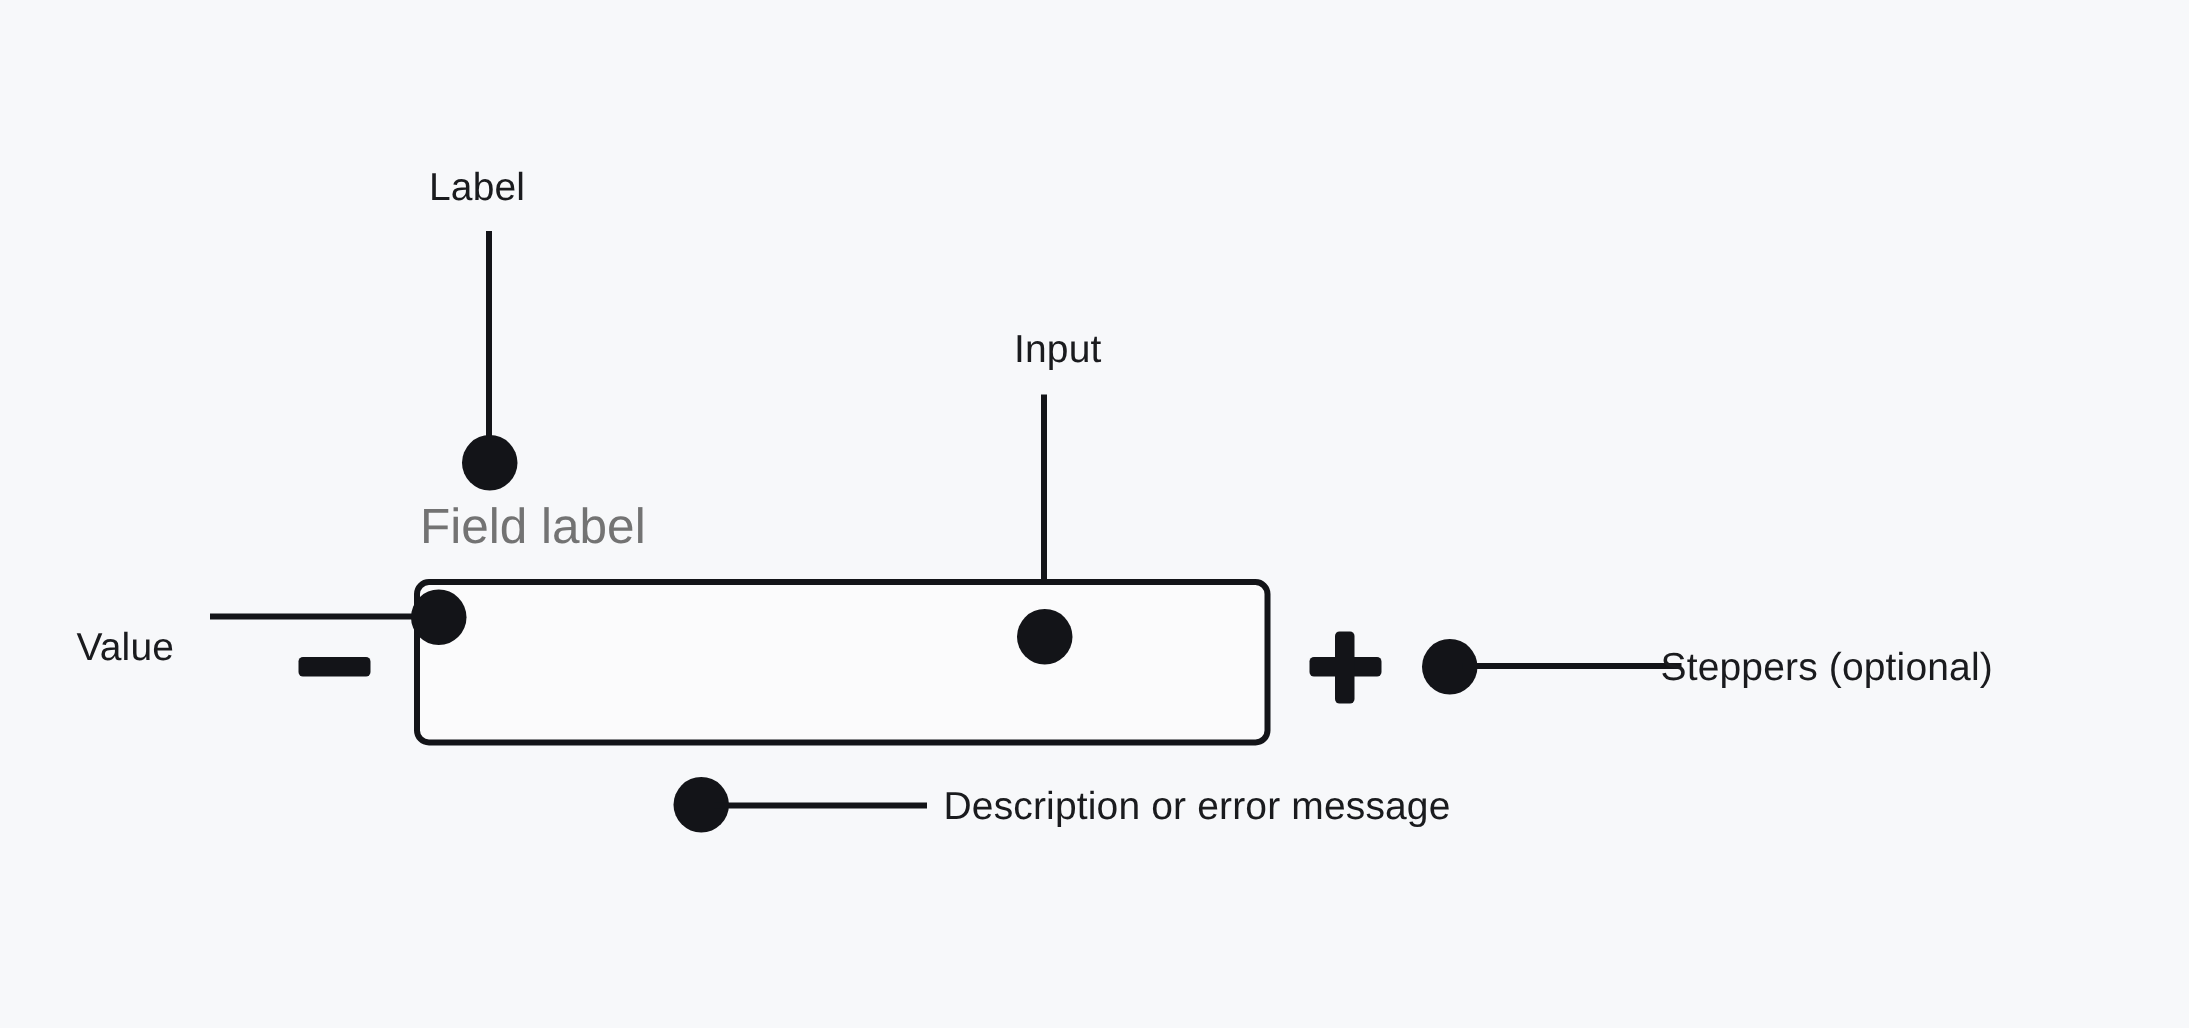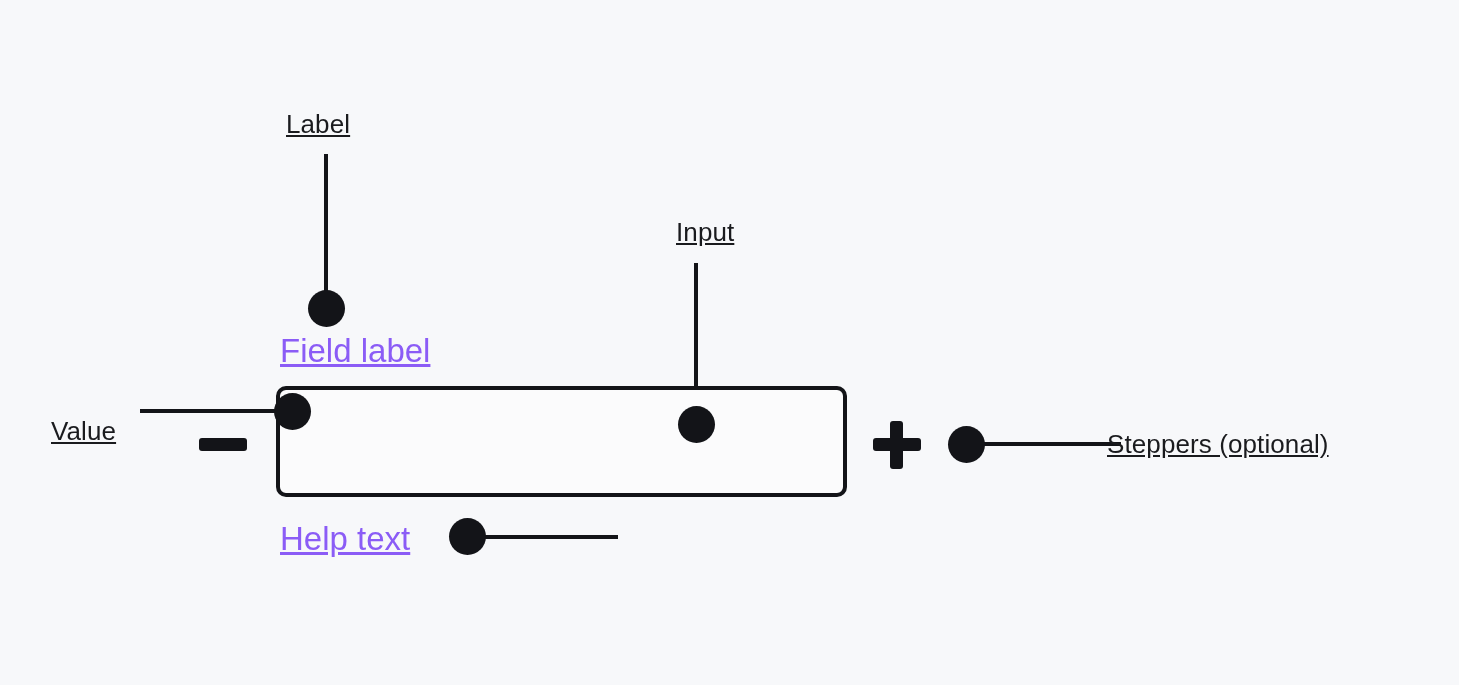--- a/index.html
+++ b/index.html
@@ -23,32 +23,30 @@
   
   .annot {
     position: absolute;
     color: #1a1b1e;
     font-family: "Liberation Sans", sans-serif;
     font-size: 26px;
     font-weight: 400;
     line-height: 1;
     white-space: nowrap;
     letter-spacing: 0.1px;
-    text-decoration: underline;
   }
 
   
   .sample {
     position: absolute;
-    color: #8b5cf6;
+    color: #737373;
     font-family: "Liberation Sans", sans-serif;
     font-weight: 400;
     line-height: 1;
     white-space: nowrap;
-    text-decoration: underline;
   }
   .sample-lg { font-size: 33px; }
 
   
   .line-v {
     position: absolute;
     background: #131418;
     width: 4px;
   }
   .line-h {
@@ -119,20 +117,20 @@
     <div class="stepper-bar" style="left:0px; top:17px; width:48px; height:13px;"></div>
     <div class="stepper-bar" style="left:17px; top:0px; width:13px; height:48px;"></div>
   </div>
 
   <div class="dot" style="left:948px; top:426px; width:37px; height:37px;"></div>
 
   <div class="line-h" style="left:975px; top:442px; width:146px;"></div>
 
   <div class="annot" style="left:1107px; top:431px;">Steppers (optional)</div>
 
-  <div class="sample sample-lg" style="left:280px; top:522px;">Help text</div>
 
   <div class="dot" style="left:449px; top:518px; width:37px; height:37px;"></div>
 
   <div class="line-h" style="left:476px; top:535px; width:142px;"></div>
 
+  <div class="annot" style="left:629px; top:524px;">Description or error message</div>
 
 </div>
 
 </body></html>

